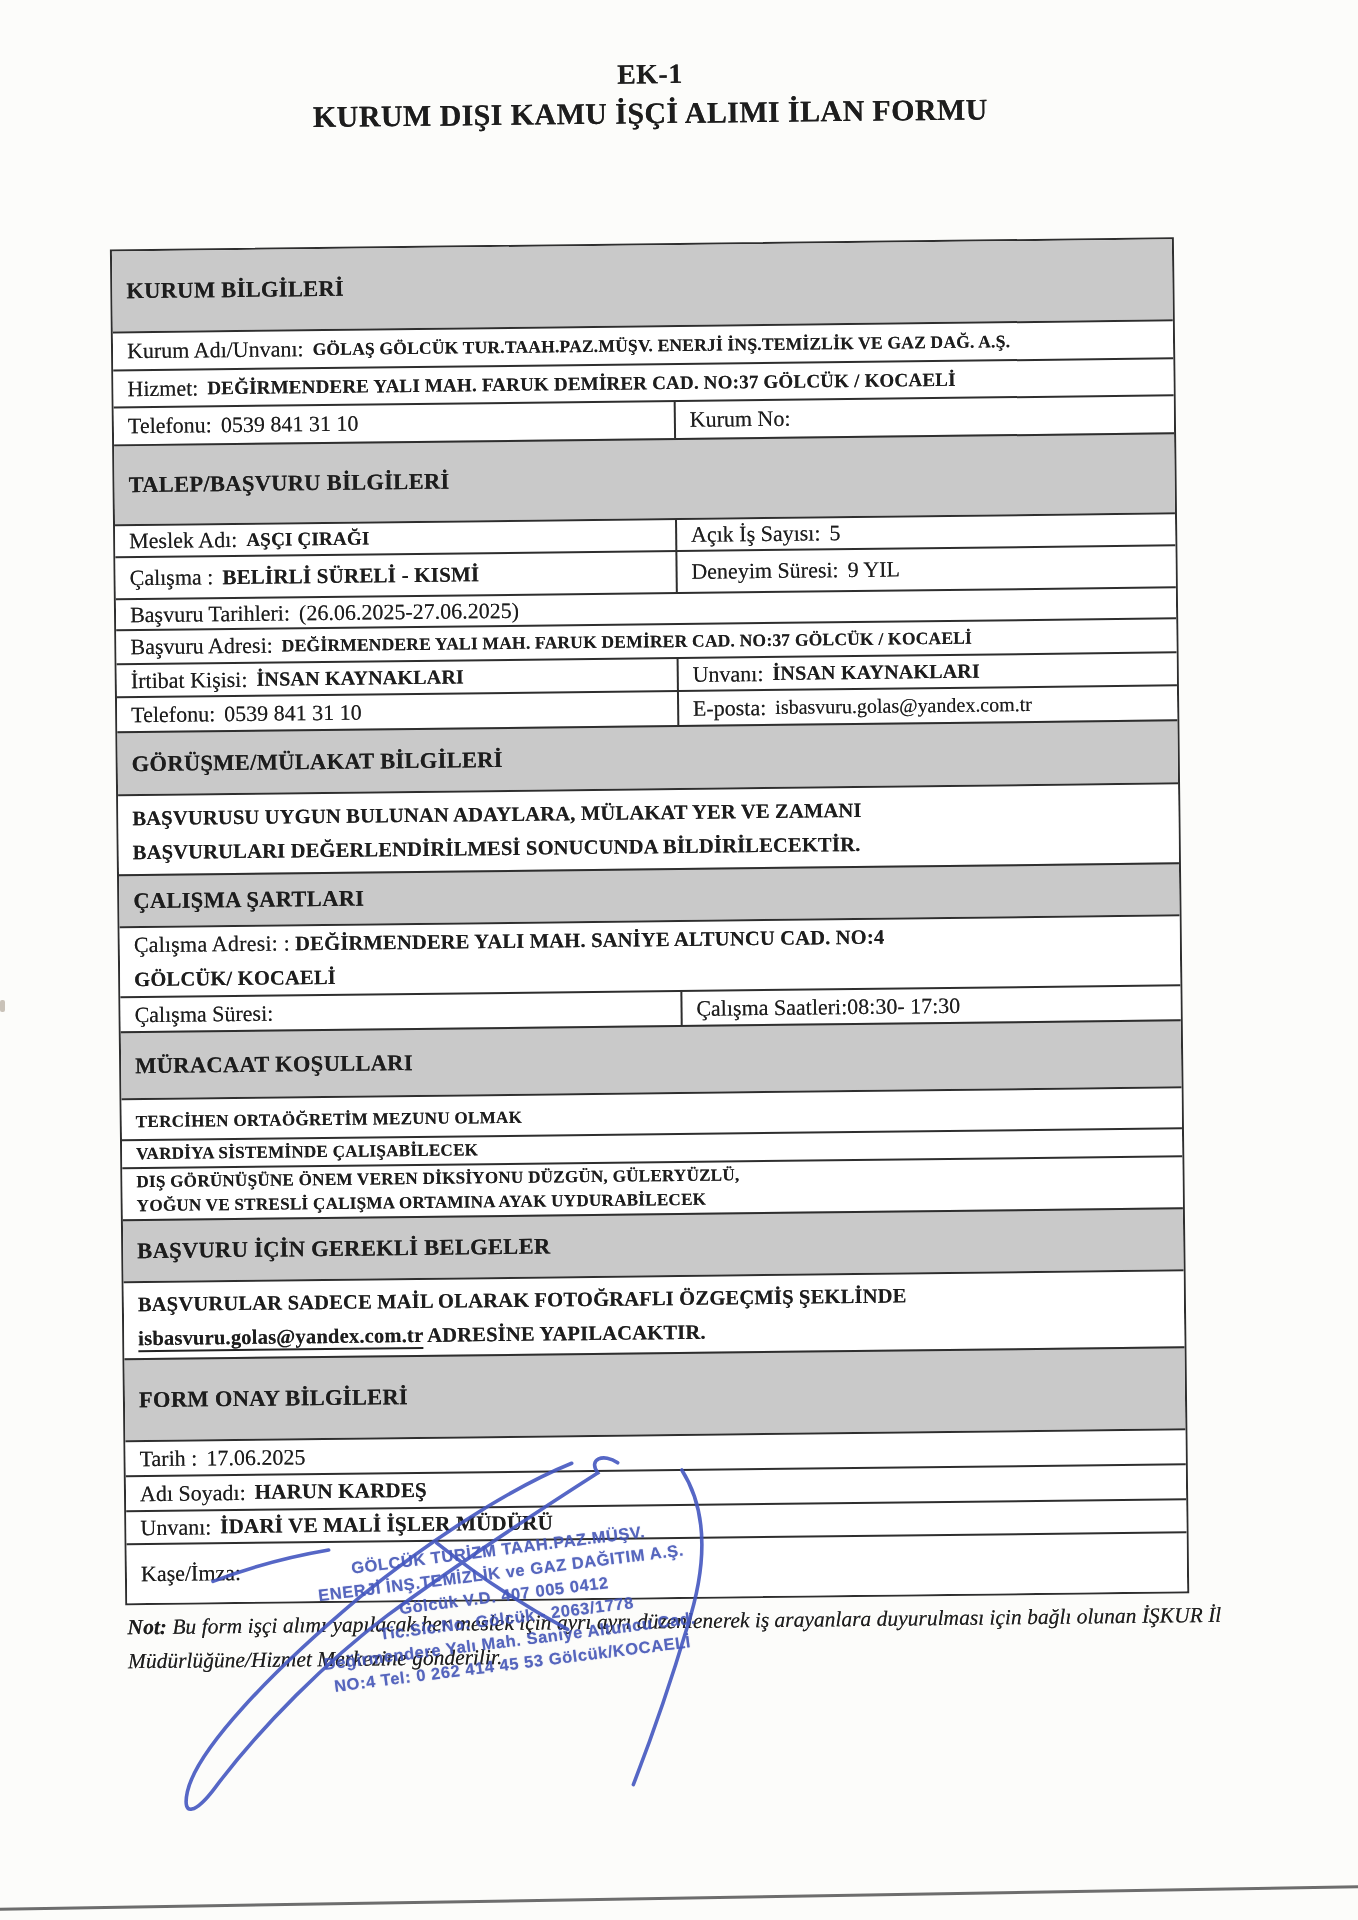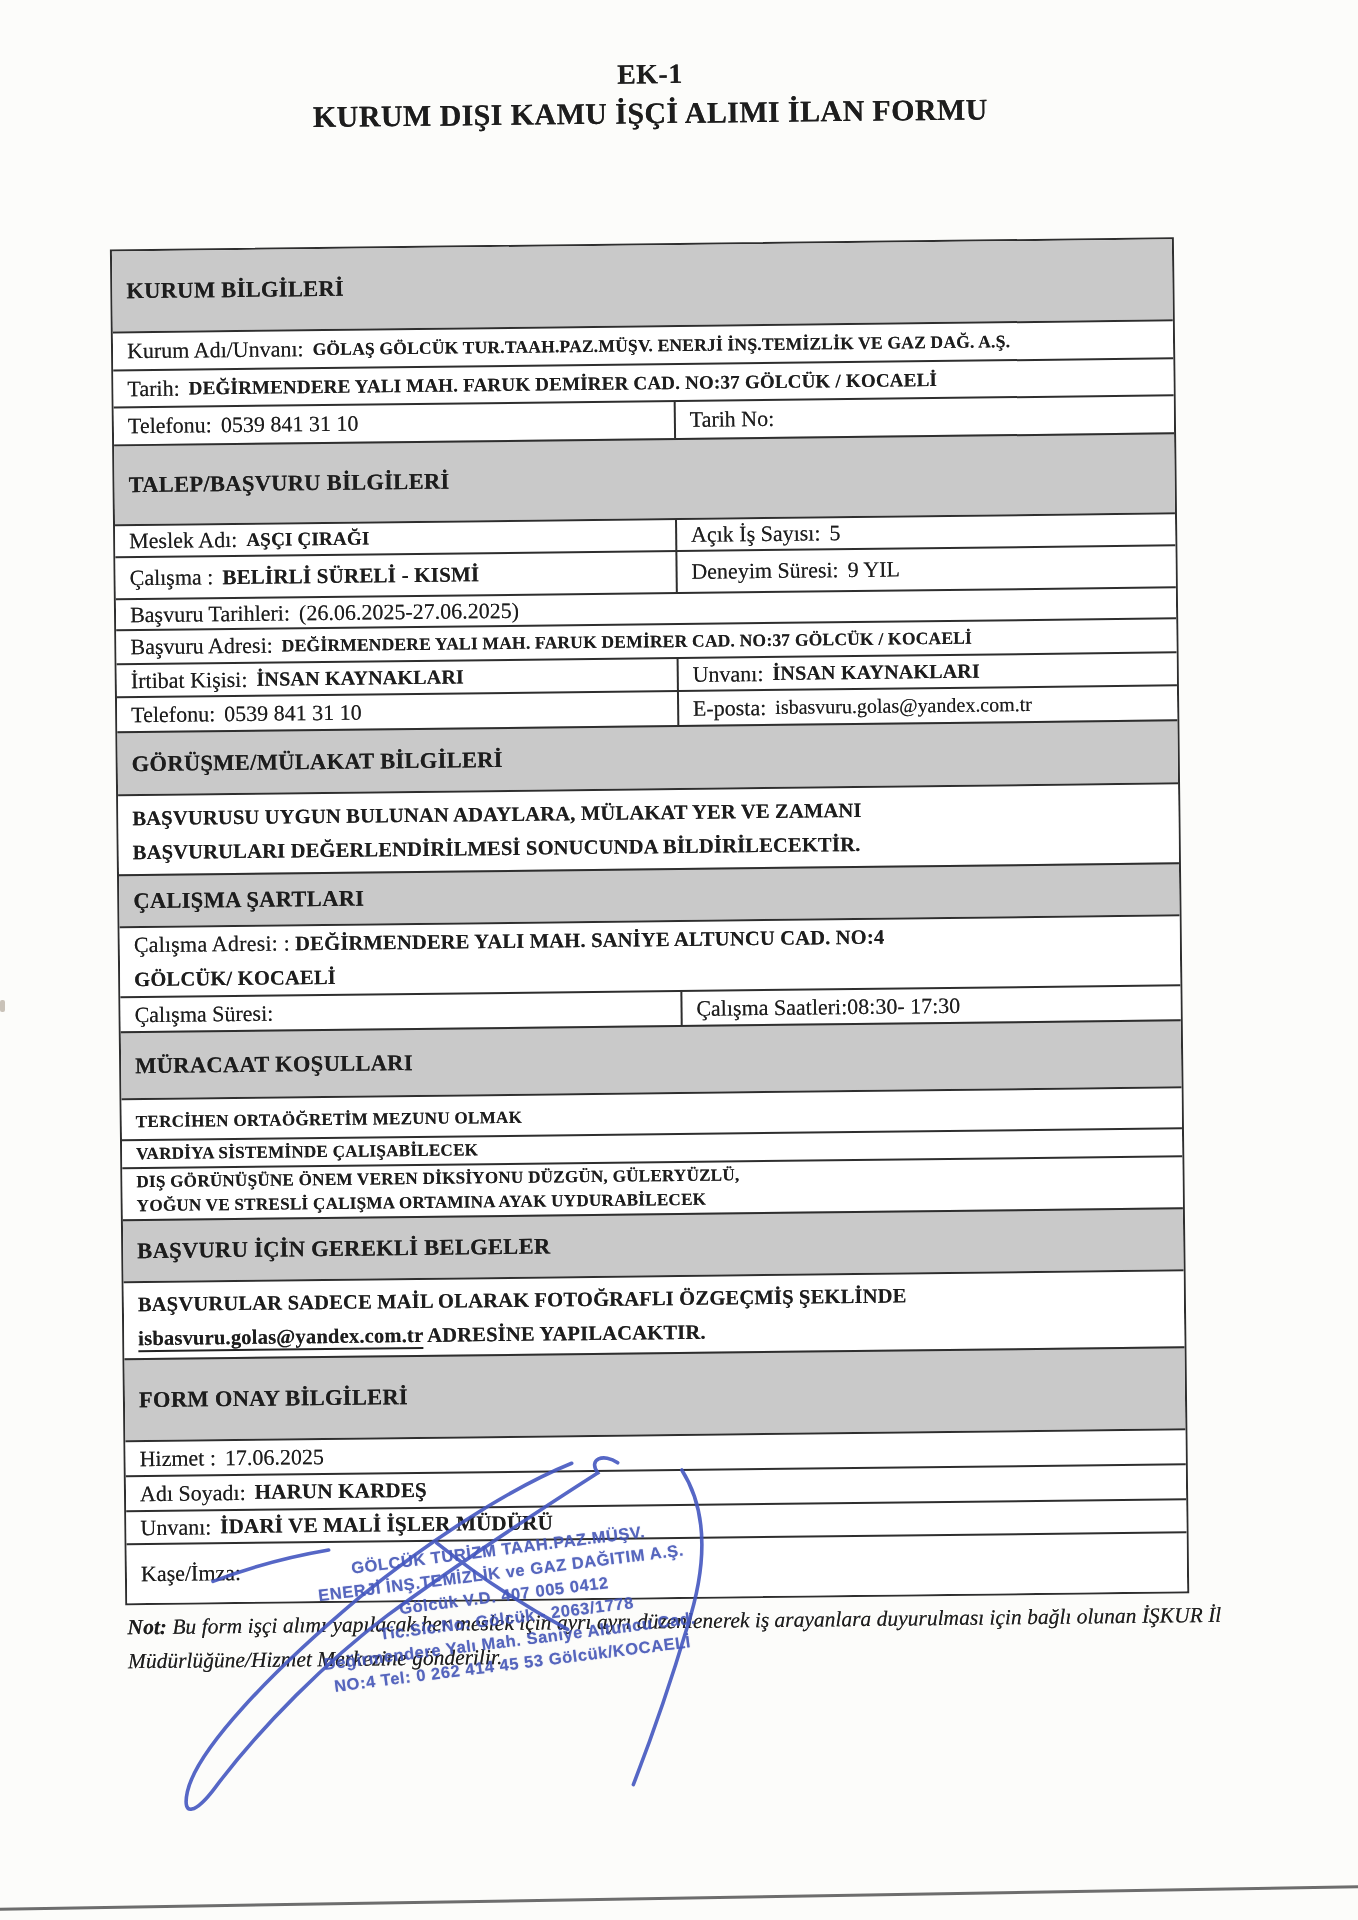--- a/index.html
+++ b/index.html
@@ -104,30 +104,30 @@
     <div class="sheet">
 
       <div class="row hdr h80">
         <span class="hdr-text">KURUM BİLGİLERİ</span>
       </div>
       <div class="row h38">
         <span class="lbl">Kurum Adı/Unvanı:</span>
         <span class="val caps v18">GÖLAŞ GÖLCÜK TUR.TAAH.PAZ.MÜŞV. ENERJİ İNŞ.TEMİZLİK VE GAZ DAĞ. A.Ş.</span>
       </div>
       <div class="row h37">
-        <span class="lbl">Tarih:</span>
+        <span class="lbl">Hizmet:</span>
         <span class="val caps v19">DEĞİRMENDERE YALI MAH. FARUK DEMİRER CAD. NO:37 GÖLCÜK / KOCAELİ</span>
       </div>
       <div class="row cols h38">
         <div class="cell left">
           <span class="lbl">Telefonu:</span>
           <span class="val v22">0539 841 31 10</span>
         </div>
         <div class="cell right">
-          <span class="lbl">Tarih No:</span>
+          <span class="lbl">Kurum No:</span>
         </div>
       </div>
 
       <div class="row hdr h80">
         <span class="hdr-text">TALEP/BAŞVURU BİLGİLERİ</span>
       </div>
       <div class="row cols h32">
         <div class="cell left">
           <span class="lbl">Meslek Adı:</span>
           <span class="val caps v19">AŞÇI ÇIRAĞI</span>
@@ -220,21 +220,21 @@
       </div>
       <div class="row twoline h77">
         <span class="bodycaps">BAŞVURULAR SADECE MAİL OLARAK FOTOĞRAFLI ÖZGEÇMİŞ ŞEKLİNDE</span>
         <span class="bodycaps"><span class="underline" style="font-weight:600;">isbasvuru.golas@yandex.com.tr</span><span> ADRESİNE YAPILACAKTIR.</span></span>
       </div>
 
       <div class="row hdr h82">
         <span class="hdr-text">FORM ONAY BİLGİLERİ</span>
       </div>
       <div class="row h35">
-        <span class="lbl">Hizmet :</span>
+        <span class="lbl">Tarih :</span>
         <span class="val v22">17.06.2025</span>
       </div>
       <div class="row h35">
         <span class="lbl">Adı Soyadı:</span>
         <span class="val caps v21">HARUN KARDEŞ</span>
       </div>
       <div class="row h33">
         <span class="lbl">Unvanı:</span>
         <span class="val caps v21">İDARİ VE MALİ İŞLER MÜDÜRÜ</span>
       </div>

